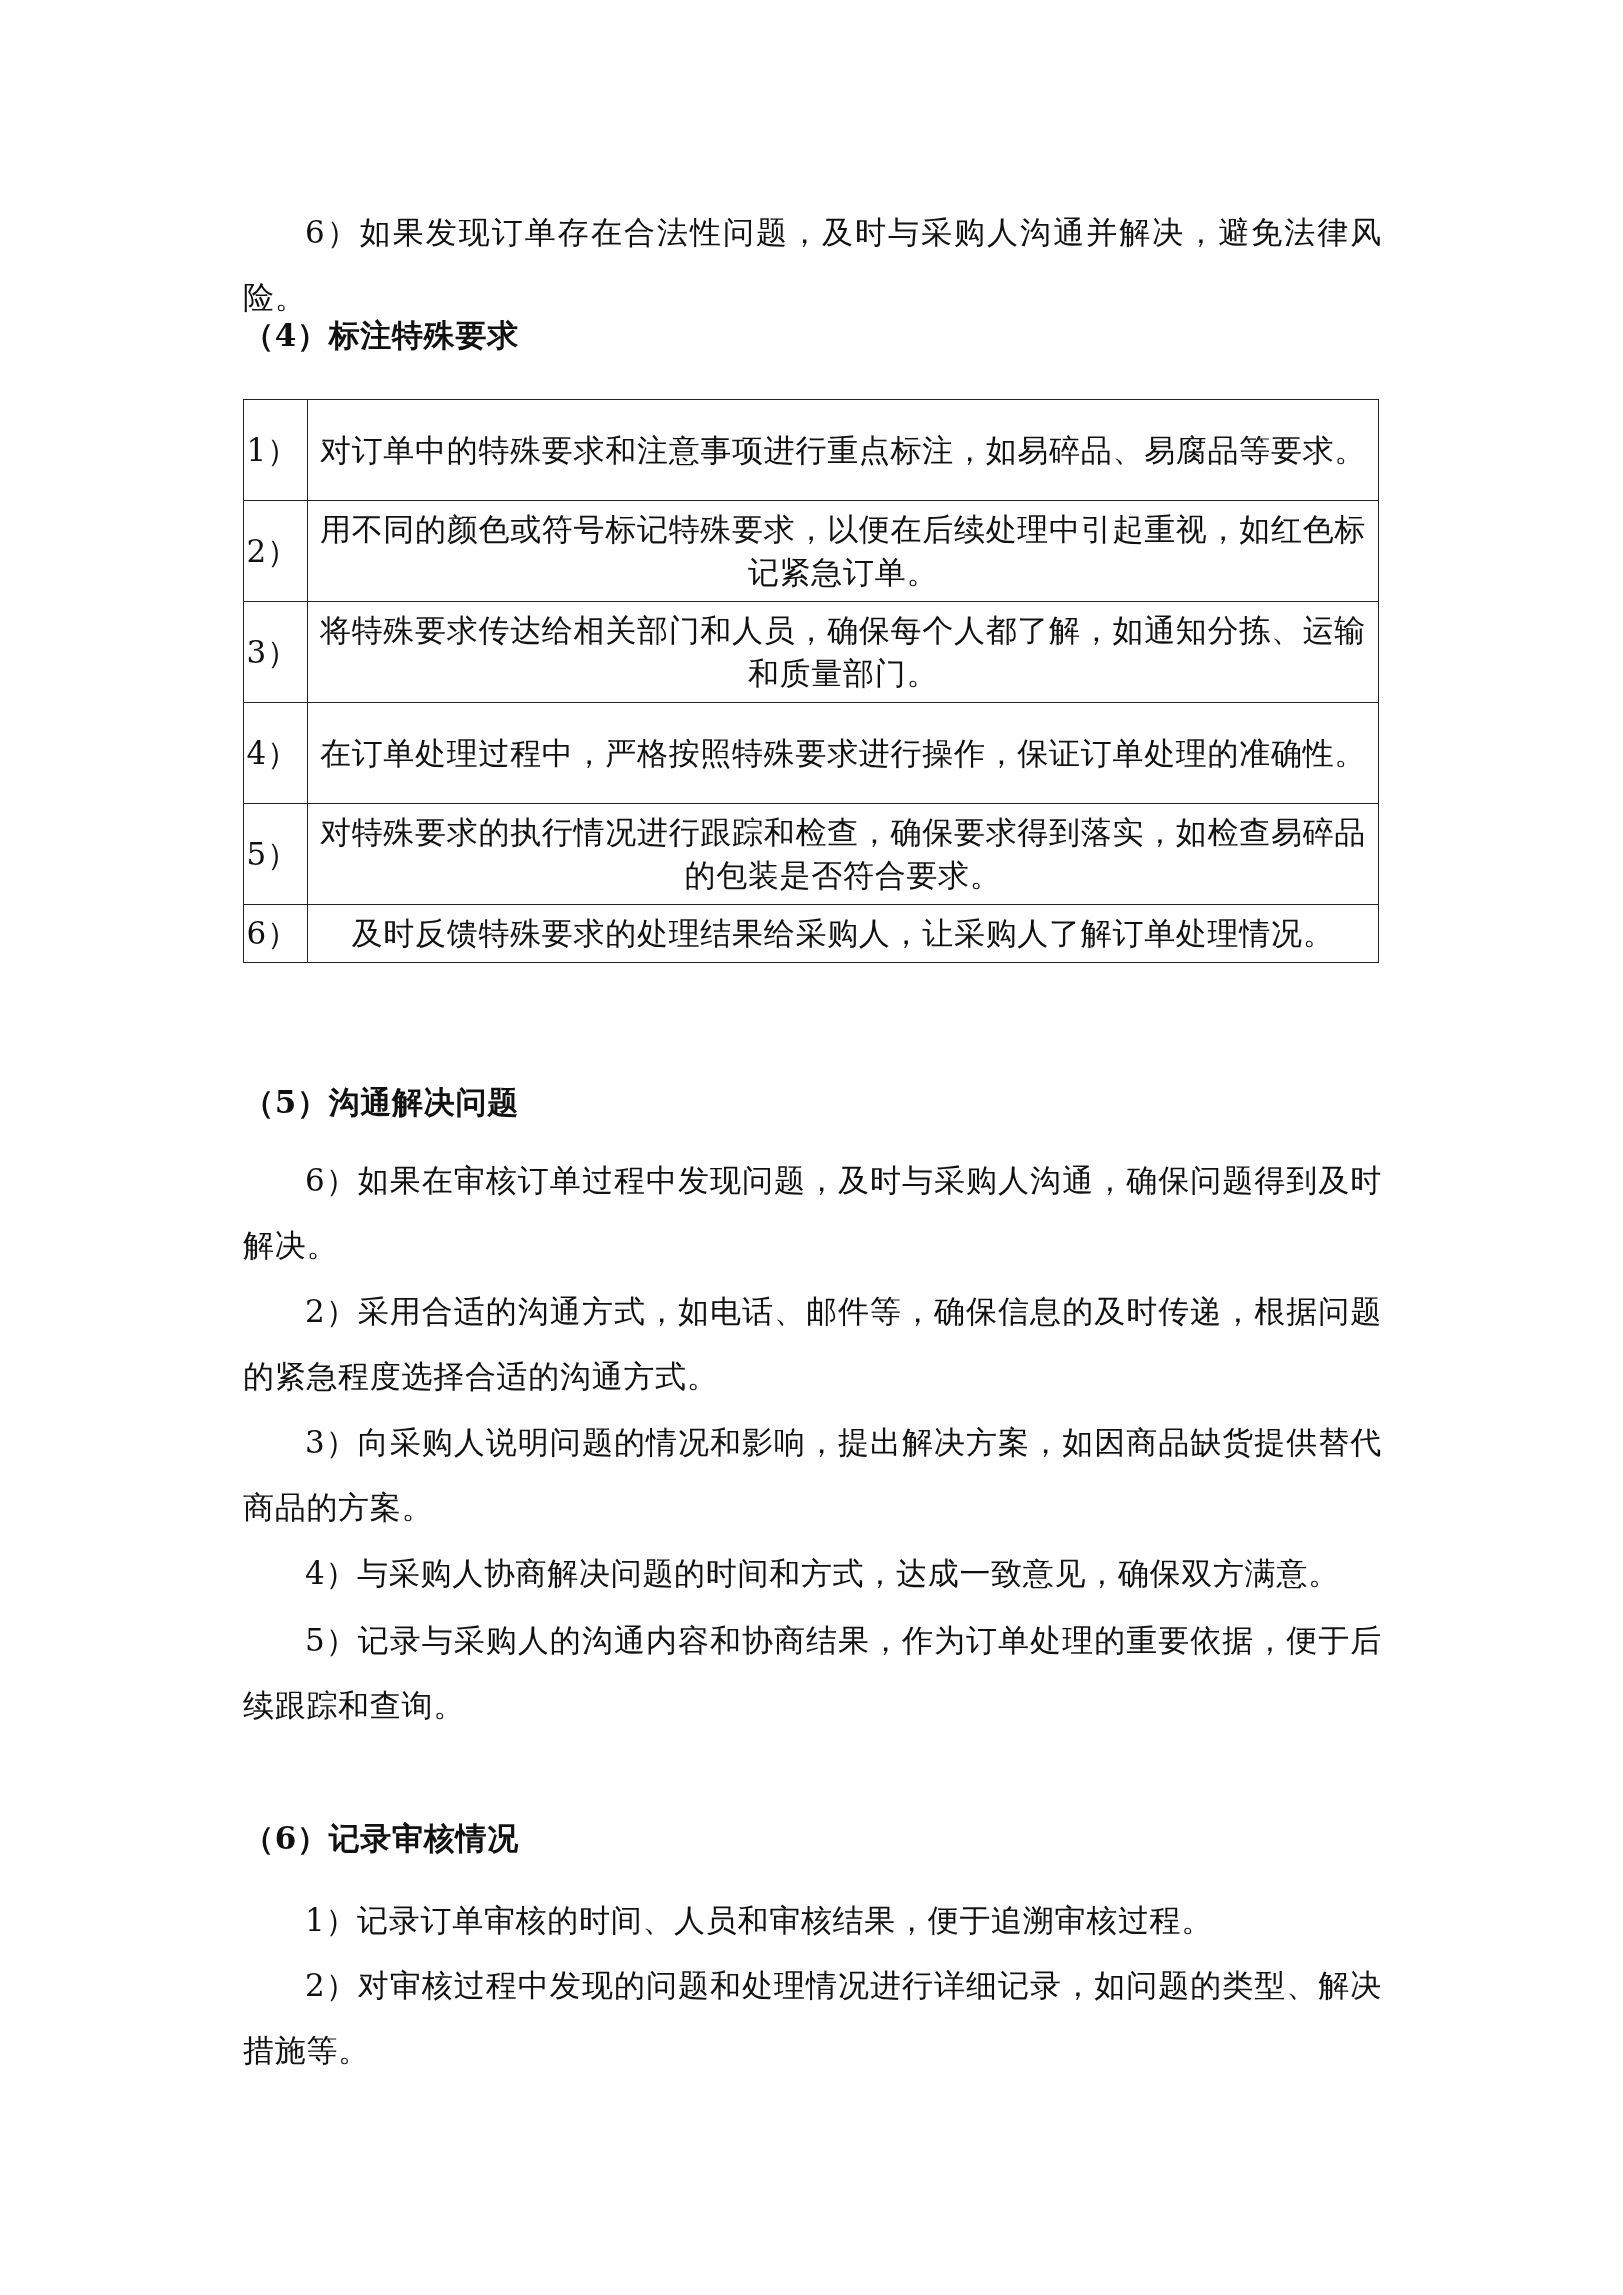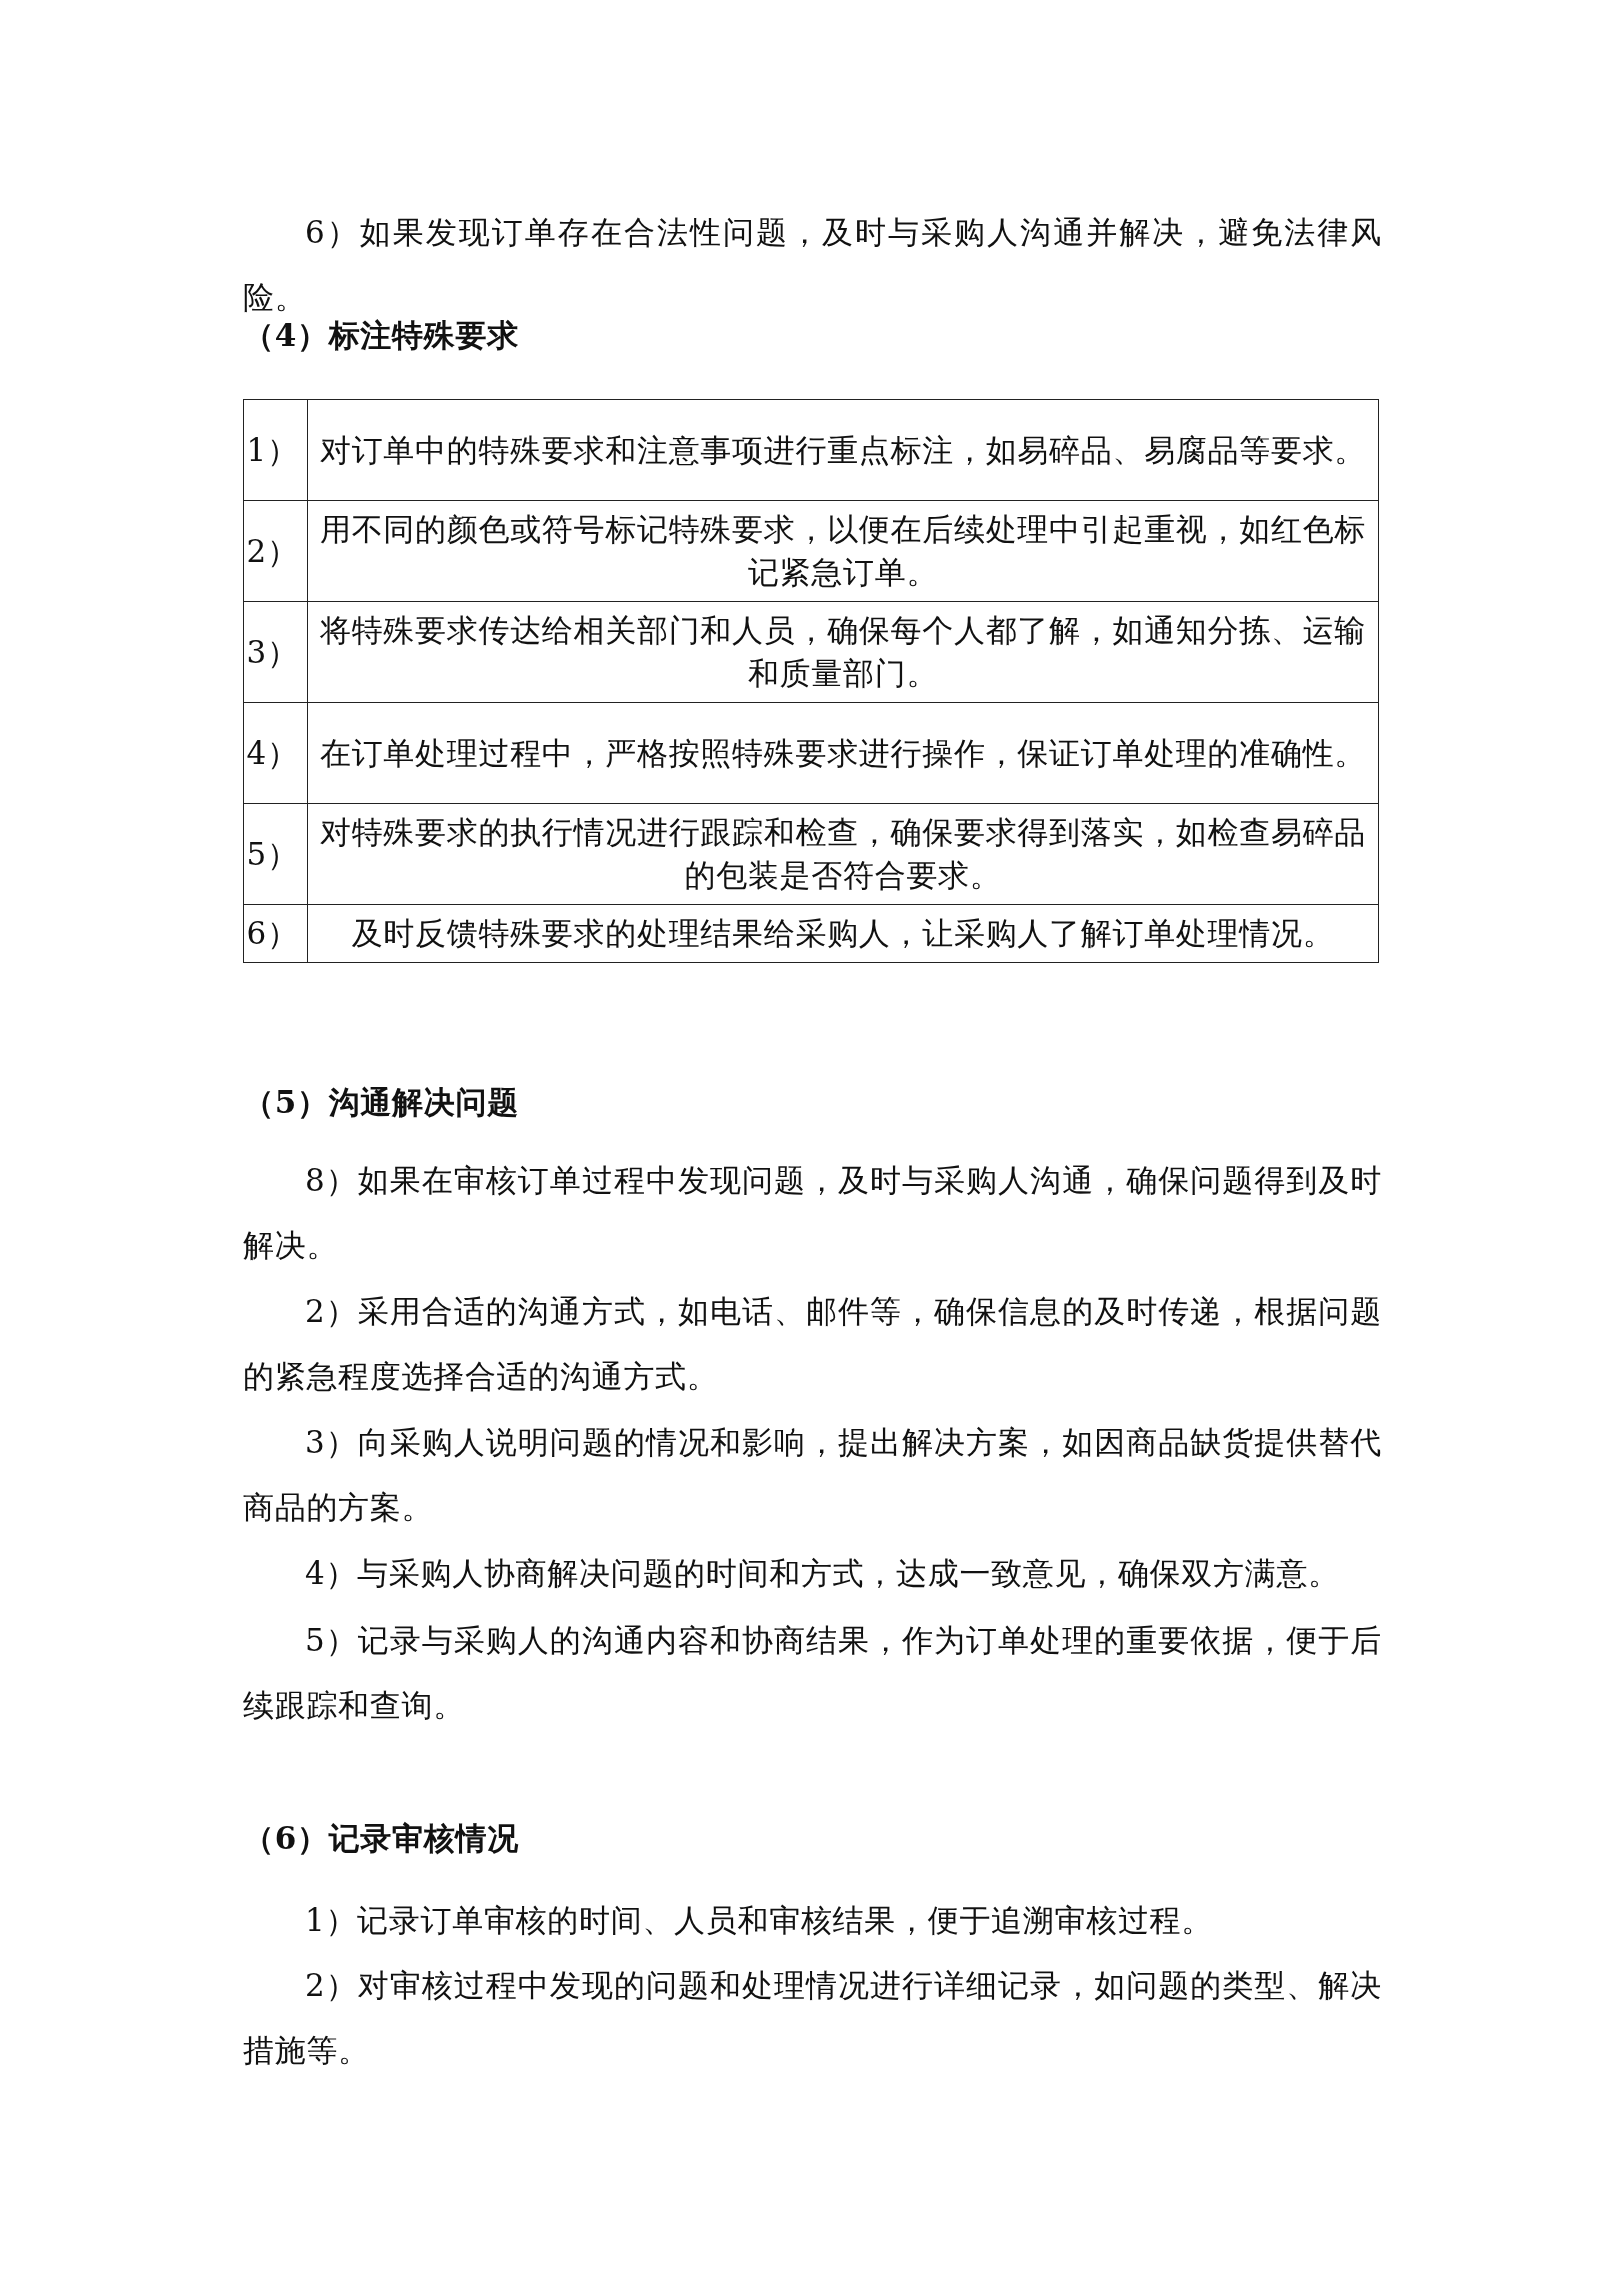--- a/index.html
+++ b/index.html
@@ -73,21 +73,21 @@
     </tr>
     <tr class="r-last">
       <td class="step">6）</td>
       <td class="content">及时反馈特殊要求的处理结果给采购人，让采购人了解订单处理情况。</td>
     </tr>
   </tbody>
     </table>
 
   <h3 class="heading" style="top:1083px;">（5）沟通解决问题</h3>
 
-  <p class="para indent" style="top:1148px;">8）如果在审核订单过程中发现问题，及时与采购人沟通，确保问题得到及时解决。</p>
+  <p class="para indent" style="top:1148px;">6）如果在审核订单过程中发现问题，及时与采购人沟通，确保问题得到及时解决。</p>
   <p class="para indent" style="top:1279px;">2）采用合适的沟通方式，如电话、邮件等，确保信息的及时传递，根据问题的紧急程度选择合适的沟通方式。</p>
   <p class="para indent" style="top:1410px;">3）向采购人说明问题的情况和影响，提出解决方案，如因商品缺货提供替代商品的方案。</p>
   <p class="para indent" style="top:1541px;">4）与采购人协商解决问题的时间和方式，达成一致意见，确保双方满意。</p>
   <p class="para indent" style="top:1608px;">5）记录与采购人的沟通内容和协商结果，作为订单处理的重要依据，便于后续跟踪和查询。</p>
 
   <h3 class="heading" style="top:1819px;">（6）记录审核情况</h3>
 
   <p class="para indent" style="top:1888px;">1）记录订单审核的时间、人员和审核结果，便于追溯审核过程。</p>
   <p class="para indent" style="top:1953px;">2）对审核过程中发现的问题和处理情况进行详细记录，如问题的类型、解决措施等。</p>
 

